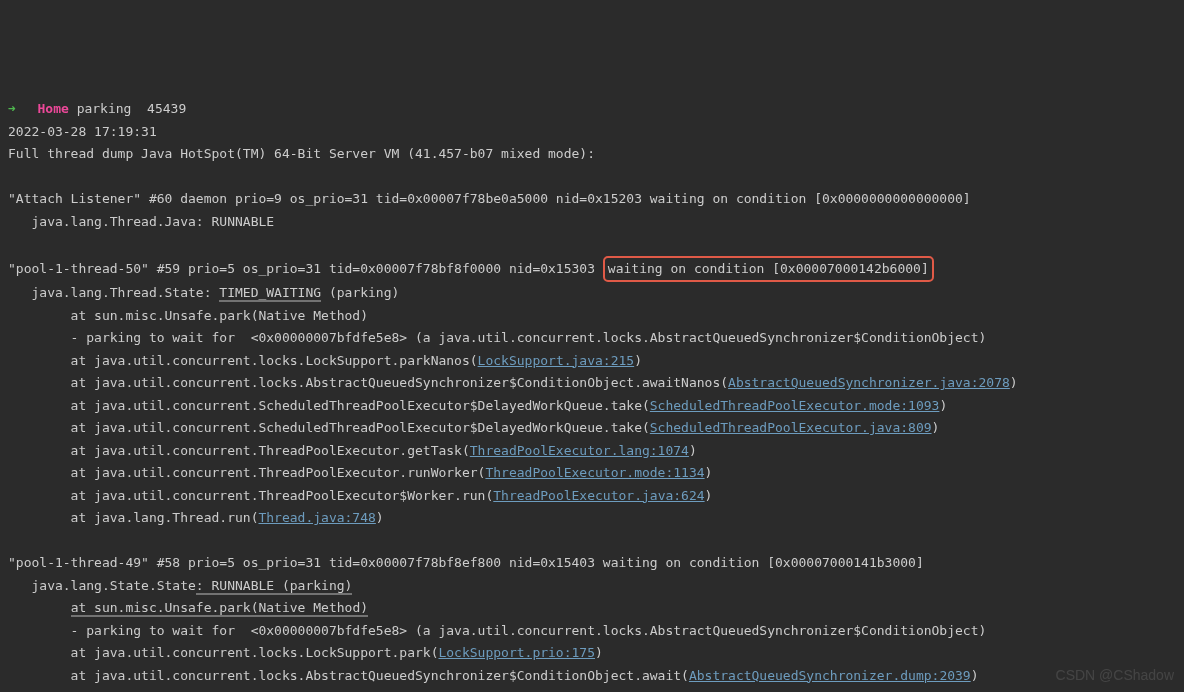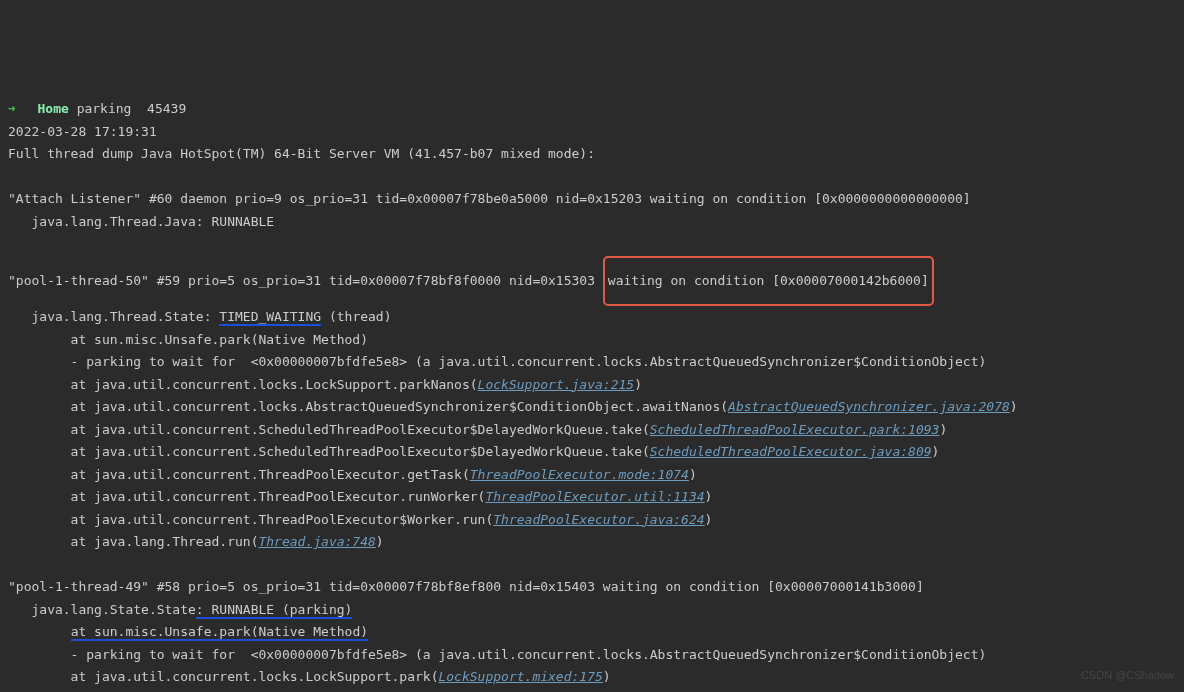--- a/index.html
+++ b/index.html
@@ -9,70 +9,70 @@
       font-family: 'Menlo', 'Monaco', 'Consolas', monospace;
       font-size: 13px;
       line-height: 22.5px;
       padding: 8px;
       white-space: pre;
       width: 1184px;
       height: 692px;
       overflow: hidden;
     }
     .prompt-arrow { color: #4fb84f; }
-    .home-link { color: #86efac; font-weight: bold; padding-left: 6px; }
-    .link { color: #6d9cbe; text-decoration: underline; cursor: pointer; font-style: italic; }
+    .home-link { color: #ec4899; font-weight: bold; padding-left: 6px; }
+    .link { color: #6d9cbe; text-decoration: underline; cursor: pointer; }
     .highlight-box {
       border: 2px solid #e05a47;
       border-radius: 5px;
-      padding: 12px 3px;
+      padding: 0 3px;
       display: inline-block;
     }
     .underline-red {
-      border-bottom: 2px solid #1d4ed8;
+      border-bottom: 2px solid #737373;
     }
     .watermark {
       position: fixed;
       bottom: 6px;
       right: 10px;
       color: rgba(255,255,255,0.12);
-      font-size: 11px;
+      font-size: 14px;
       font-family: sans-serif;
     }
   </style>
 </head>
 <body>
 
 
 
 <div><span class="prompt-arrow">➜</span>  <span class="home-link">Home</span> <span>parking</span>  <span>45439</span>
 <span>2022-03-28 17:19:31</span>
 <span>Full thread dump Java HotSpot(TM) 64-Bit Server VM (41.457-b07 mixed mode):</span>
 
 <span>"Attach Listener" #60 daemon prio=9 os_prio=31 tid=0x00007f78be0a5000 nid=0x15203 waiting on condition [0x0000000000000000]</span>
 <span>   java.lang.Thread.Java: RUNNABLE</span>
 
 <span><span>"pool-1-thread-50" #59 prio=5 os_prio=31 tid=0x00007f78bf8f0000 nid=0x15303 </span><span class="highlight-box">waiting on condition [0x00007000142b6000]</span></span>
-<span><span>   java.lang.Thread.State: </span><span class="underline-red">TIMED_WAITING</span><span> (thread)</span></span>
+<span><span>   java.lang.Thread.State: </span><span class="underline-red">TIMED_WAITING</span><span> (parking)</span></span>
 <div id="t2-lines">        at sun.misc.Unsafe.park(Native Method)
         - parking to wait for  &lt;0x00000007bfdfe5e8&gt; (a java.util.concurrent.locks.AbstractQueuedSynchronizer$ConditionObject)
         at java.util.concurrent.locks.LockSupport.parkNanos(<span class="link">LockSupport.java:215</span>)
         at java.util.concurrent.locks.AbstractQueuedSynchronizer$ConditionObject.awaitNanos(<span class="link">AbstractQueuedSynchronizer.java:2078</span>)
-        at java.util.concurrent.ScheduledThreadPoolExecutor$DelayedWorkQueue.take(<span class="link">ScheduledThreadPoolExecutor.park:1093</span>)
+        at java.util.concurrent.ScheduledThreadPoolExecutor$DelayedWorkQueue.take(<span class="link">ScheduledThreadPoolExecutor.mode:1093</span>)
         at java.util.concurrent.ScheduledThreadPoolExecutor$DelayedWorkQueue.take(<span class="link">ScheduledThreadPoolExecutor.java:809</span>)
-        at java.util.concurrent.ThreadPoolExecutor.getTask(<span class="link">ThreadPoolExecutor.mode:1074</span>)
-        at java.util.concurrent.ThreadPoolExecutor.runWorker(<span class="link">ThreadPoolExecutor.util:1134</span>)
+        at java.util.concurrent.ThreadPoolExecutor.getTask(<span class="link">ThreadPoolExecutor.lang:1074</span>)
+        at java.util.concurrent.ThreadPoolExecutor.runWorker(<span class="link">ThreadPoolExecutor.mode:1134</span>)
         at java.util.concurrent.ThreadPoolExecutor$Worker.run(<span class="link">ThreadPoolExecutor.java:624</span>)
         at java.lang.Thread.run(<span class="link">Thread.java:748</span>)
 </div>
 <span>"pool-1-thread-49" #58 prio=5 os_prio=31 tid=0x00007f78bf8ef800 nid=0x15403 waiting on condition [0x00007000141b3000]</span>
 <span><span>   java.lang.State.State</span><span class="underline-red">: RUNNABLE (parking)</span></span>
 <div id="t3-lines">        <span class="underline-red">at sun.misc.Unsafe.park(Native Method)</span>
         - parking to wait for  &lt;0x00000007bfdfe5e8&gt; (a java.util.concurrent.locks.AbstractQueuedSynchronizer$ConditionObject)
-        at java.util.concurrent.locks.LockSupport.park(<span class="link">LockSupport.mixed:175</span>)
+        at java.util.concurrent.locks.LockSupport.park(<span class="link">LockSupport.prio:175</span>)
         at java.util.concurrent.locks.AbstractQueuedSynchronizer$ConditionObject.await(<span class="link">AbstractQueuedSynchronizer.dump:2039</span>)
         at java.util.concurrent.ScheduledThreadPoolExecutor$DelayedWorkQueue.take(<span class="link">ScheduledThreadPoolExecutor.java:1088</span>)
         at java.util.concurrent.ScheduledThreadPoolExecutor$DelayedWorkQueue.take()
         at java.util.concurrent.ThreadPoolExecutor.getTask()
         at java.util.concurrent.ThreadPoolExecutor.runWorker()
 </div></div>
 
 <div class="watermark">CSDN @CShadow</div>
 
 

